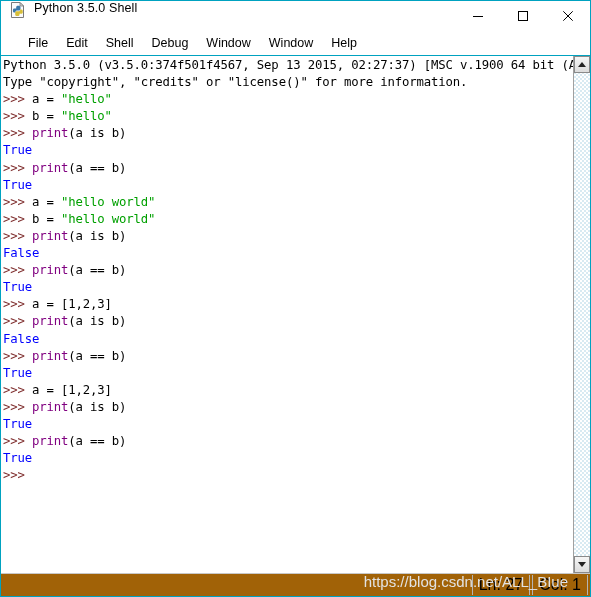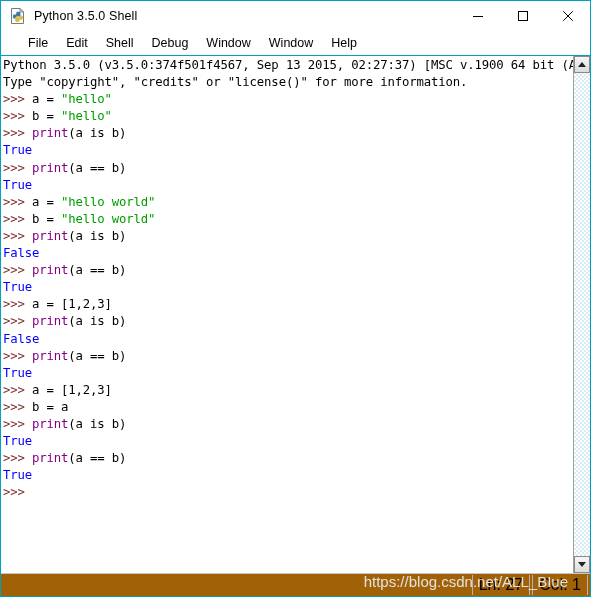--- a/index.html
+++ b/index.html
@@ -23,21 +23,21 @@
     background: #ffffff;
     display: flex;
     flex-direction: column;
   }
 
   
   #titlebar {
     height: 30px;
     min-height: 30px;
     display: flex;
-    align-items: center;
+    align-items: flex-start;
     background: #ffffff;
     position: relative;
   }
   #title-icon {
     width: 18px;
     height: 18px;
     margin-left: 8px;
     margin-right: 7px;
     position: relative;
     flex: none;
@@ -237,21 +237,20 @@
         <div class="code-line"><span class="c-prompt">&gt;&gt;&gt; </span><span class="c-builtin">print</span><span class="c-plain">(a </span><span class="c-keyword">is</span><span class="c-plain"> b)</span></div>
         <div class="code-line"><span class="c-output">False</span></div>
         <div class="code-line"><span class="c-prompt">&gt;&gt;&gt; </span><span class="c-builtin">print</span><span class="c-plain">(a == b)</span></div>
         <div class="code-line"><span class="c-output">True</span></div>
         <div class="code-line"><span class="c-prompt">&gt;&gt;&gt; </span><span class="c-plain">a = [1,2,3]</span></div>
         <div class="code-line"><span class="c-prompt">&gt;&gt;&gt; </span><span class="c-builtin">print</span><span class="c-plain">(a </span><span class="c-keyword">is</span><span class="c-plain"> b)</span></div>
         <div class="code-line"><span class="c-output">False</span></div>
         <div class="code-line"><span class="c-prompt">&gt;&gt;&gt; </span><span class="c-builtin">print</span><span class="c-plain">(a == b)</span></div>
         <div class="code-line"><span class="c-output">True</span></div>
         <div class="code-line"><span class="c-prompt">&gt;&gt;&gt; </span><span class="c-plain">a = [1,2,3]</span></div>
-        <div class="code-line"><span class="c-prompt">&gt;&gt;&gt; </span><span class="c-plain">b = a</span></div>
         <div class="code-line"><span class="c-prompt">&gt;&gt;&gt; </span><span class="c-builtin">print</span><span class="c-plain">(a </span><span class="c-keyword">is</span><span class="c-plain"> b)</span></div>
         <div class="code-line"><span class="c-output">True</span></div>
         <div class="code-line"><span class="c-prompt">&gt;&gt;&gt; </span><span class="c-builtin">print</span><span class="c-plain">(a == b)</span></div>
         <div class="code-line"><span class="c-output">True</span></div>
         <div class="code-line"><span class="c-prompt">&gt;&gt;&gt; </span></div>
       </div>
 
     <div id="scrollbar">
       <div class="sb-arrow">
         <div class="tri tri-up"></div>

